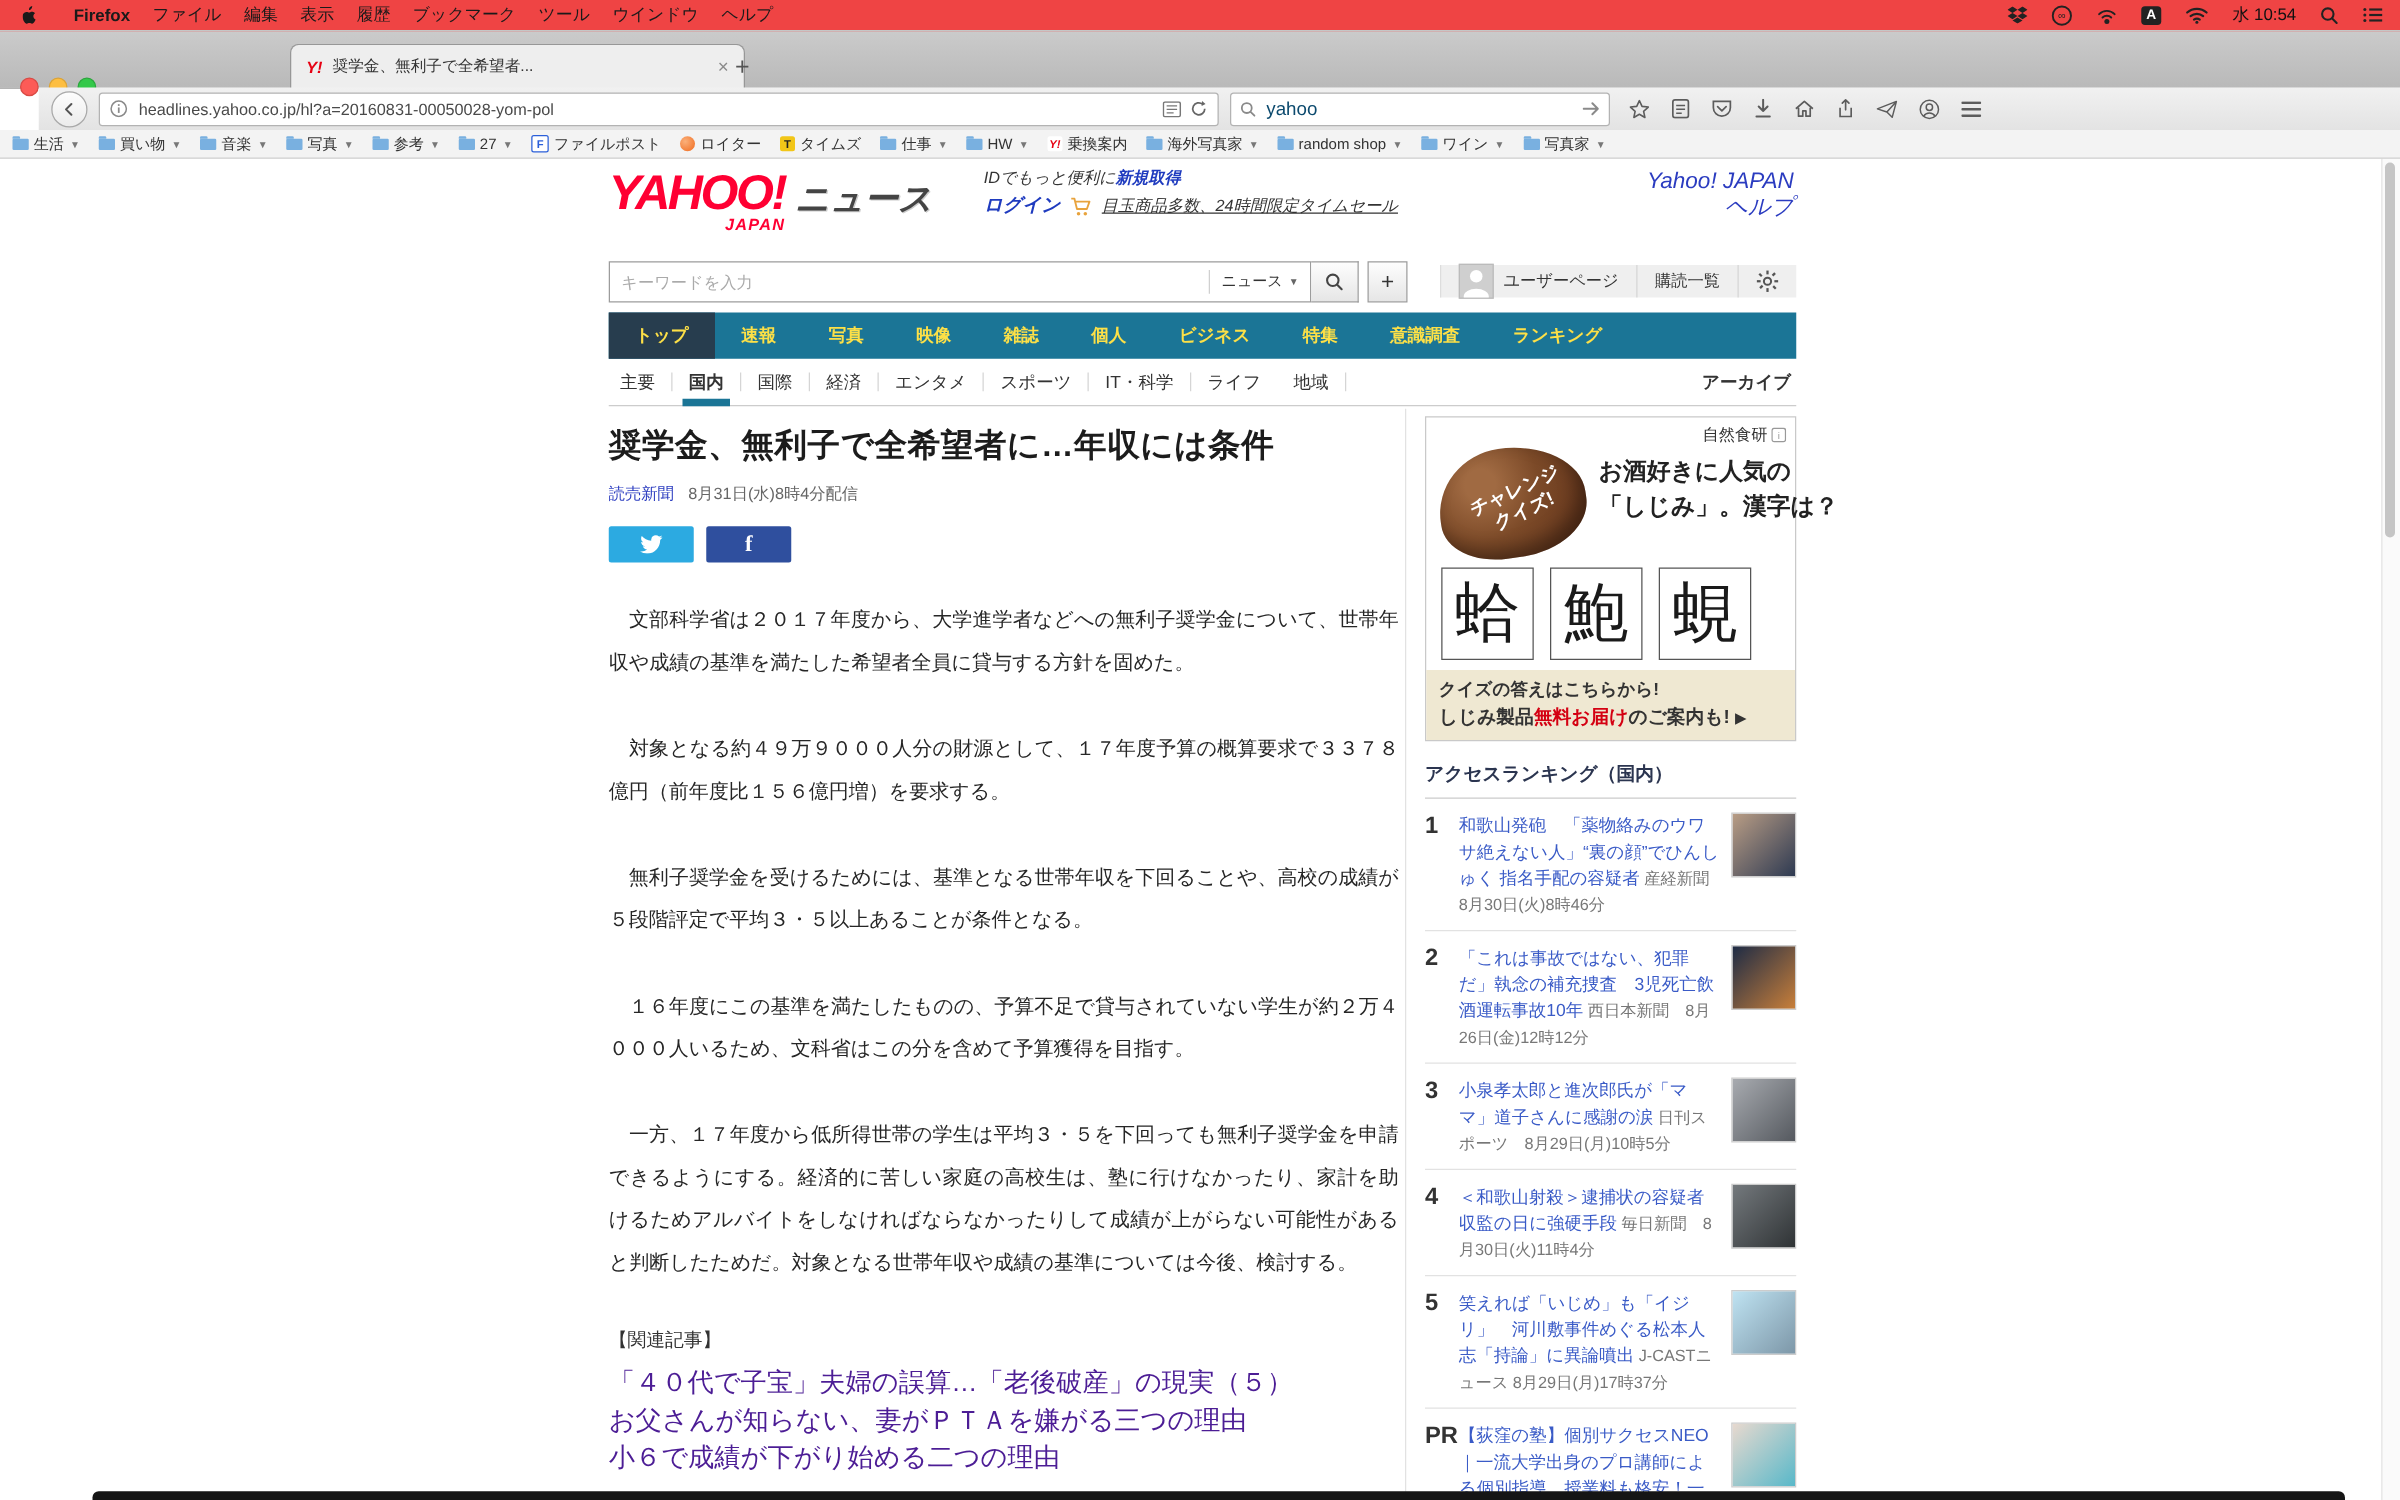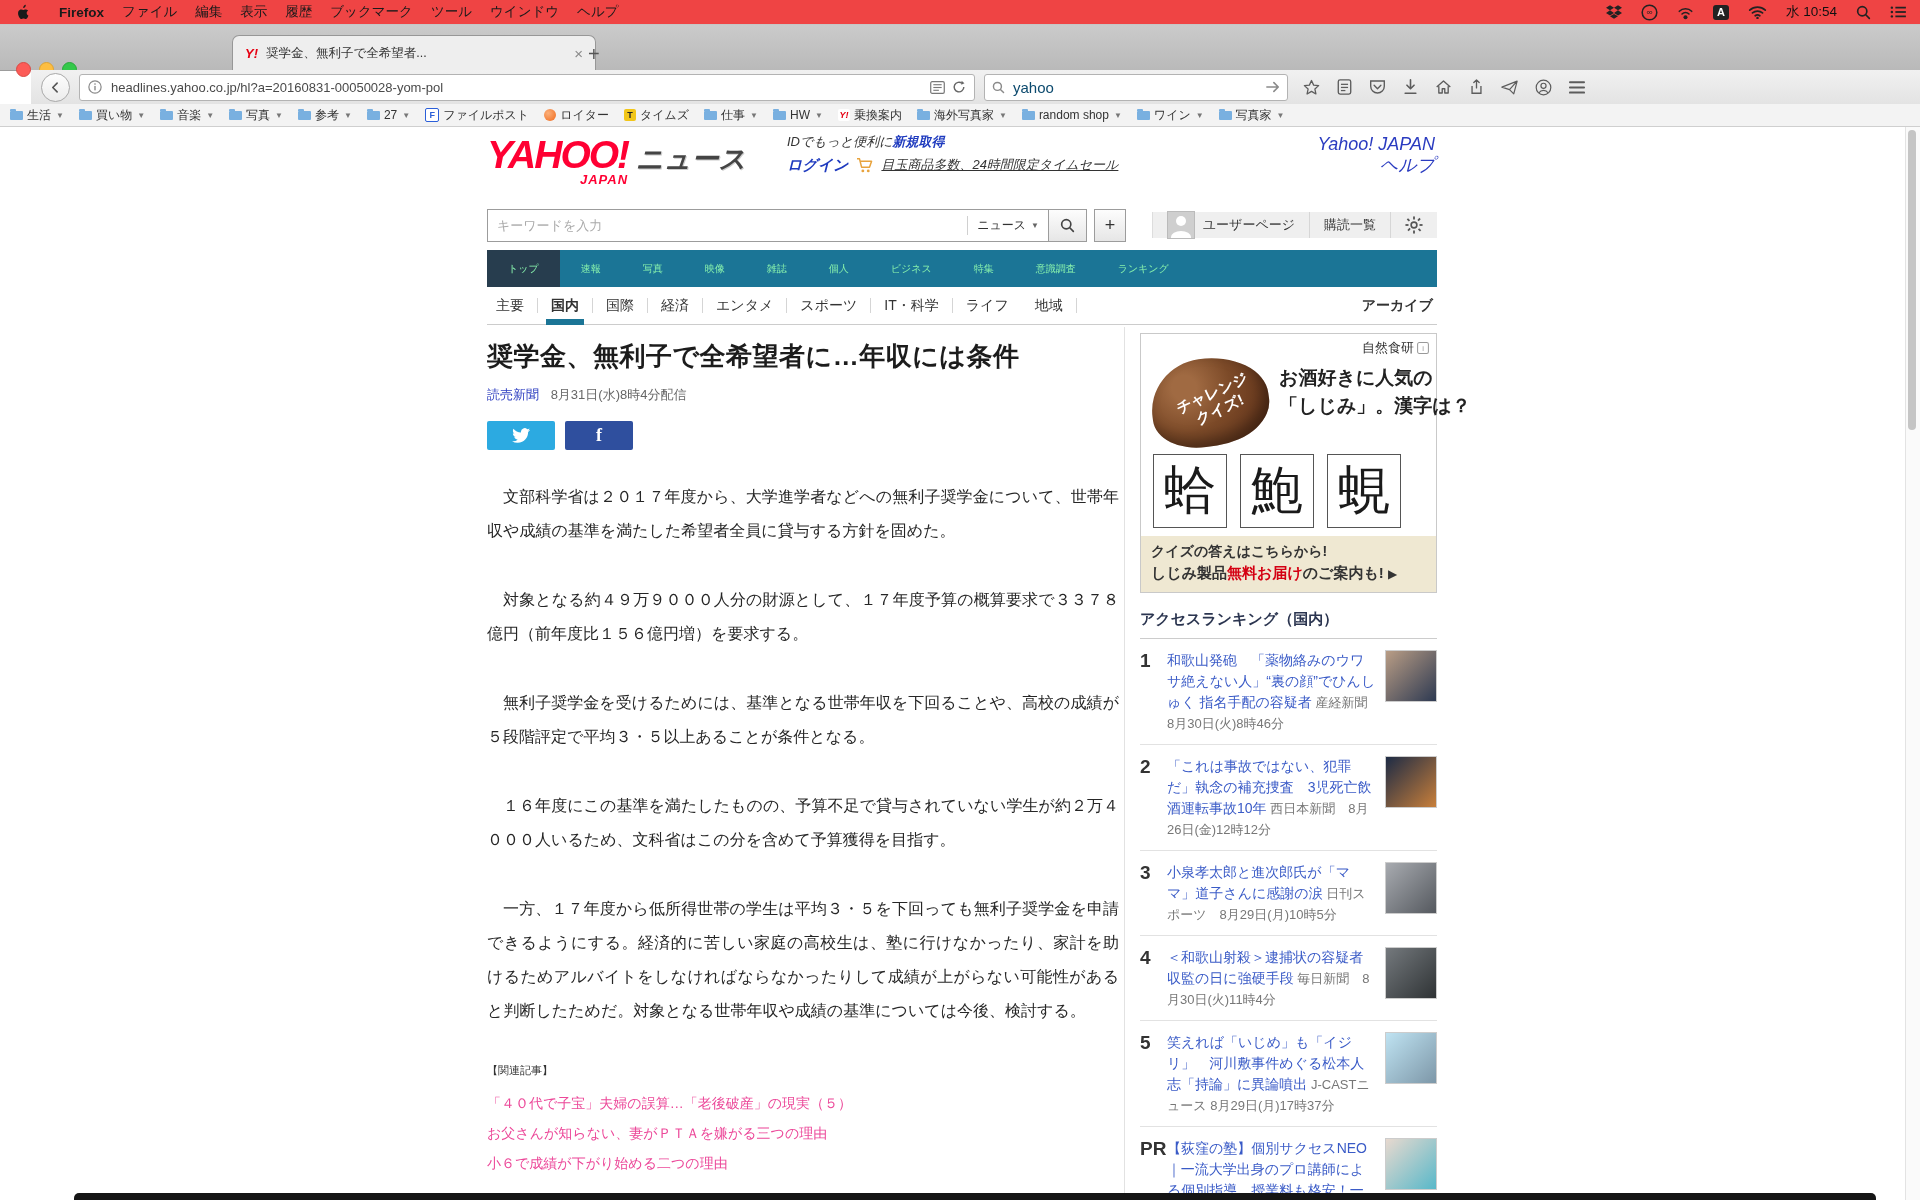--- a/index.html
+++ b/index.html
@@ -109,21 +109,21 @@
   .user-group{margin-left:auto;height:26px;display:flex;align-items:center;background:#efefef;
               border-left:1px solid #ddd;}
   .ug-seg{display:flex;align-items:center;gap:8px;padding:0 14px;height:26px;border-right:1px solid #d6d6d6;
           font-size:13px;color:#333;}
   .ug-seg:last-child{border-right:none;}
   .avatar{width:26px;height:26px;background:#cfcfcf;border:1px solid #bbb;position:relative;overflow:hidden;flex:none;}
   .avatar::before{content:"";position:absolute;top:4px;left:8px;width:10px;height:10px;border-radius:50%;background:#fff;}
   .avatar::after{content:"";position:absolute;bottom:-5px;left:3px;width:20px;height:12px;border-radius:50% 50% 0 0;background:#fff;}
 
   .navbar{height:37px;background:#1b7596;display:flex;}
-  .nav-tab{padding:0 21px;line-height:37px;color:#86efac;font-size:10px;font-weight:normal;white-space:nowrap;}
+  .nav-tab{padding:0 21px;line-height:37px;color:#fde047;font-size:14px;font-weight:bold;white-space:nowrap;}
   .nav-tab.active{background:#273d4e;}
 
   .subnav{height:37px;display:flex;align-items:center;border-bottom:1px solid #ccc;font-size:14px;color:#333;}
   .subnav-item{padding:0 13px;border-right:1px solid #d5d5d5;line-height:15px;position:relative;white-space:nowrap;}
   .subnav-item:first-child{padding-left:9px;}
   .subnav-item.active{font-weight:bold;}
   .subnav-item.active::after{content:"";position:absolute;left:8px;right:8px;bottom:-12px;height:6px;background:#1b7596;}
   .subnav-item:nth-last-child(2){border-right:none;}
   .archive{margin-left:auto;font-weight:bold;font-size:14px;color:#333;padding-right:4px;}
 
@@ -135,22 +135,22 @@
   .byline{font-size:13px;}
   .byline .src{color:#2b3cc0;margin-right:8px;text-decoration:none;}
   .byline .date{color:#666;}
   .share-row{display:flex;gap:10px;margin-top:17px;}
   .share-btn{width:68px;height:29px;border-radius:2px;display:flex;align-items:center;justify-content:center;}
   .share-btn.tw{background:#2caae1;}
   .share-btn.fb{background:#2f4f9e;}
   .fb-f{color:#fff;font-weight:bold;font-size:18px;font-family:"Liberation Serif",serif;}
   .article-body{margin-top:30px;}
   .article-body p{font-size:16px;line-height:34px;color:#262626;margin:0 0 35px 0;text-align:justify;}
-  .related-h{font-size:11px;color:#333;margin:8px 0 10px 0;}
-  .related a{display:block;font-size:14px;color:#ec4899;line-height:30px;text-decoration:none;}
+  .related-h{font-size:15px;color:#333;margin:8px 0 10px 0;}
+  .related a{display:block;font-size:21px;color:#4c1d95;line-height:30px;text-decoration:none;}
 
   
   .sidebar{position:absolute;left:653px;top:8px;width:297px;}
   .ad-box{border:1px solid #c9c9c9;height:258px;position:relative;background:#fff;}
   .ad-advertiser{position:absolute;top:5px;right:7px;font-size:13px;color:#333;display:flex;align-items:center;gap:3px;}
   .clam{position:absolute;left:10px;top:24px;width:118px;height:88px;
         background:radial-gradient(circle at 30% 30%,#a06a42 0 12%,#7c4a28 45%,#5d2f18);
         border-radius:48% 58% 52% 44% / 62% 52% 48% 40%;transform:rotate(-8deg);
         box-shadow:inset -6px -8px 14px rgba(0,0,0,.35);}
   .clam-text{position:absolute;left:6px;top:26px;transform:rotate(-17deg);color:#fff;font-weight:bold;

